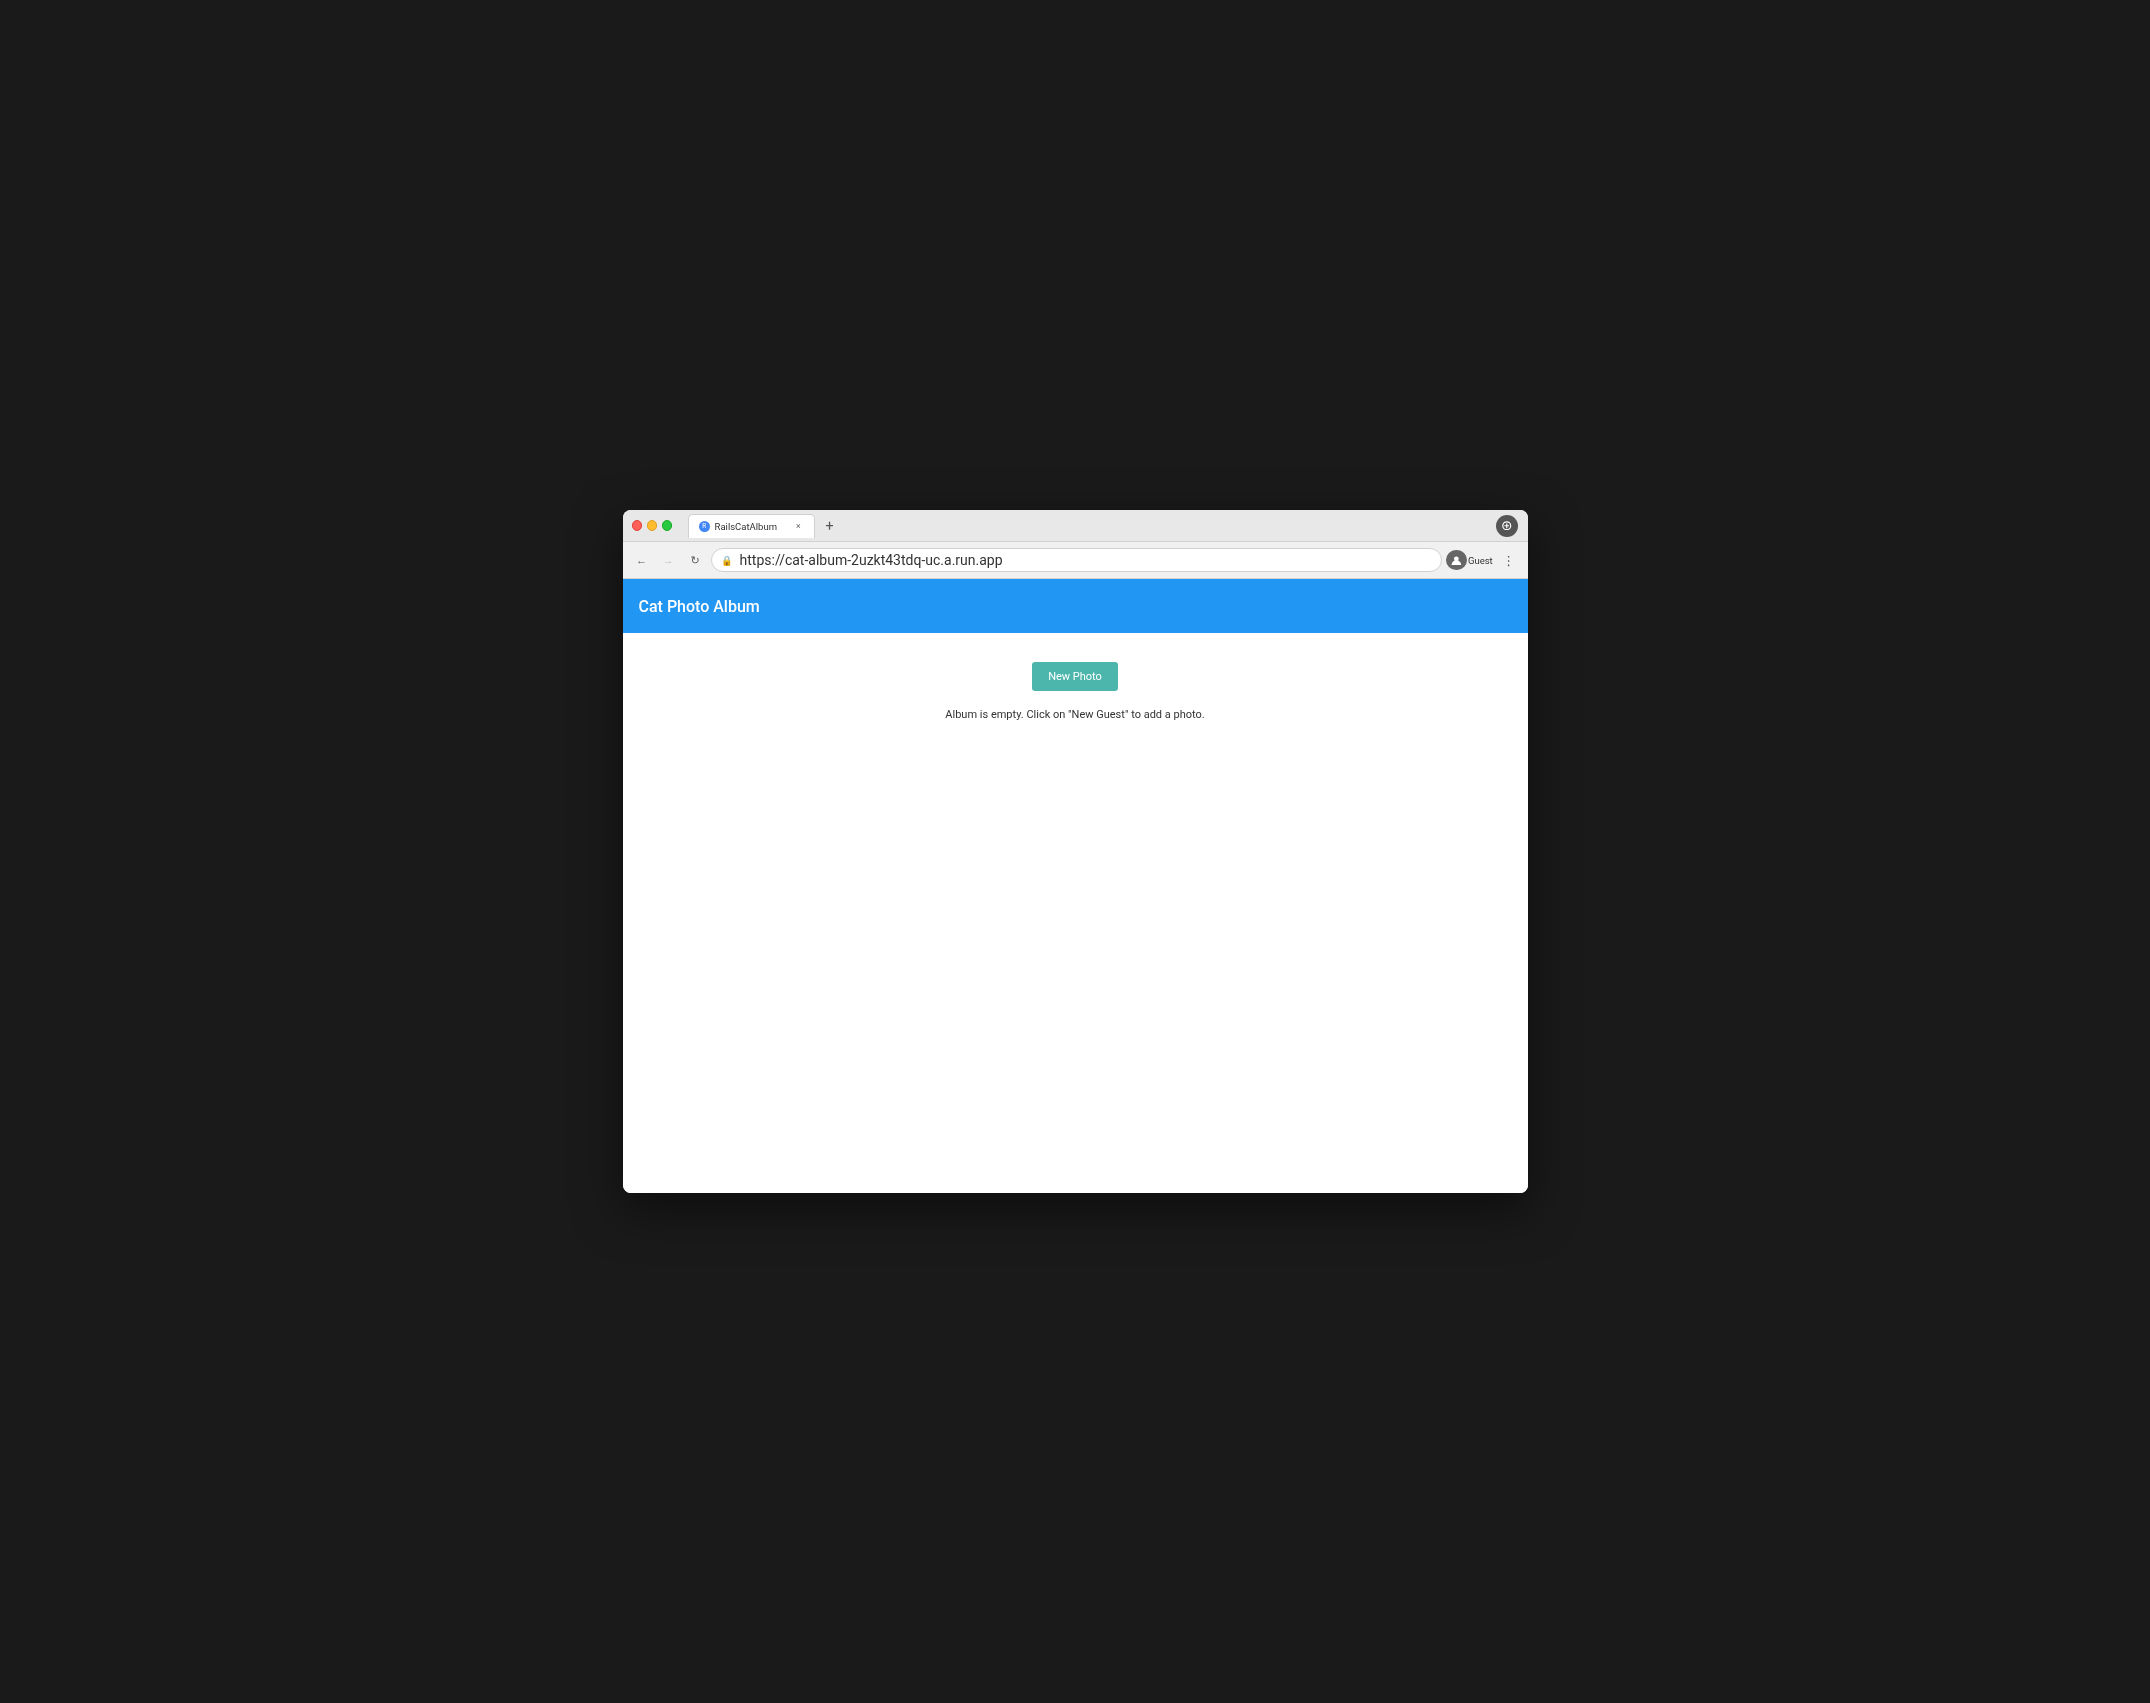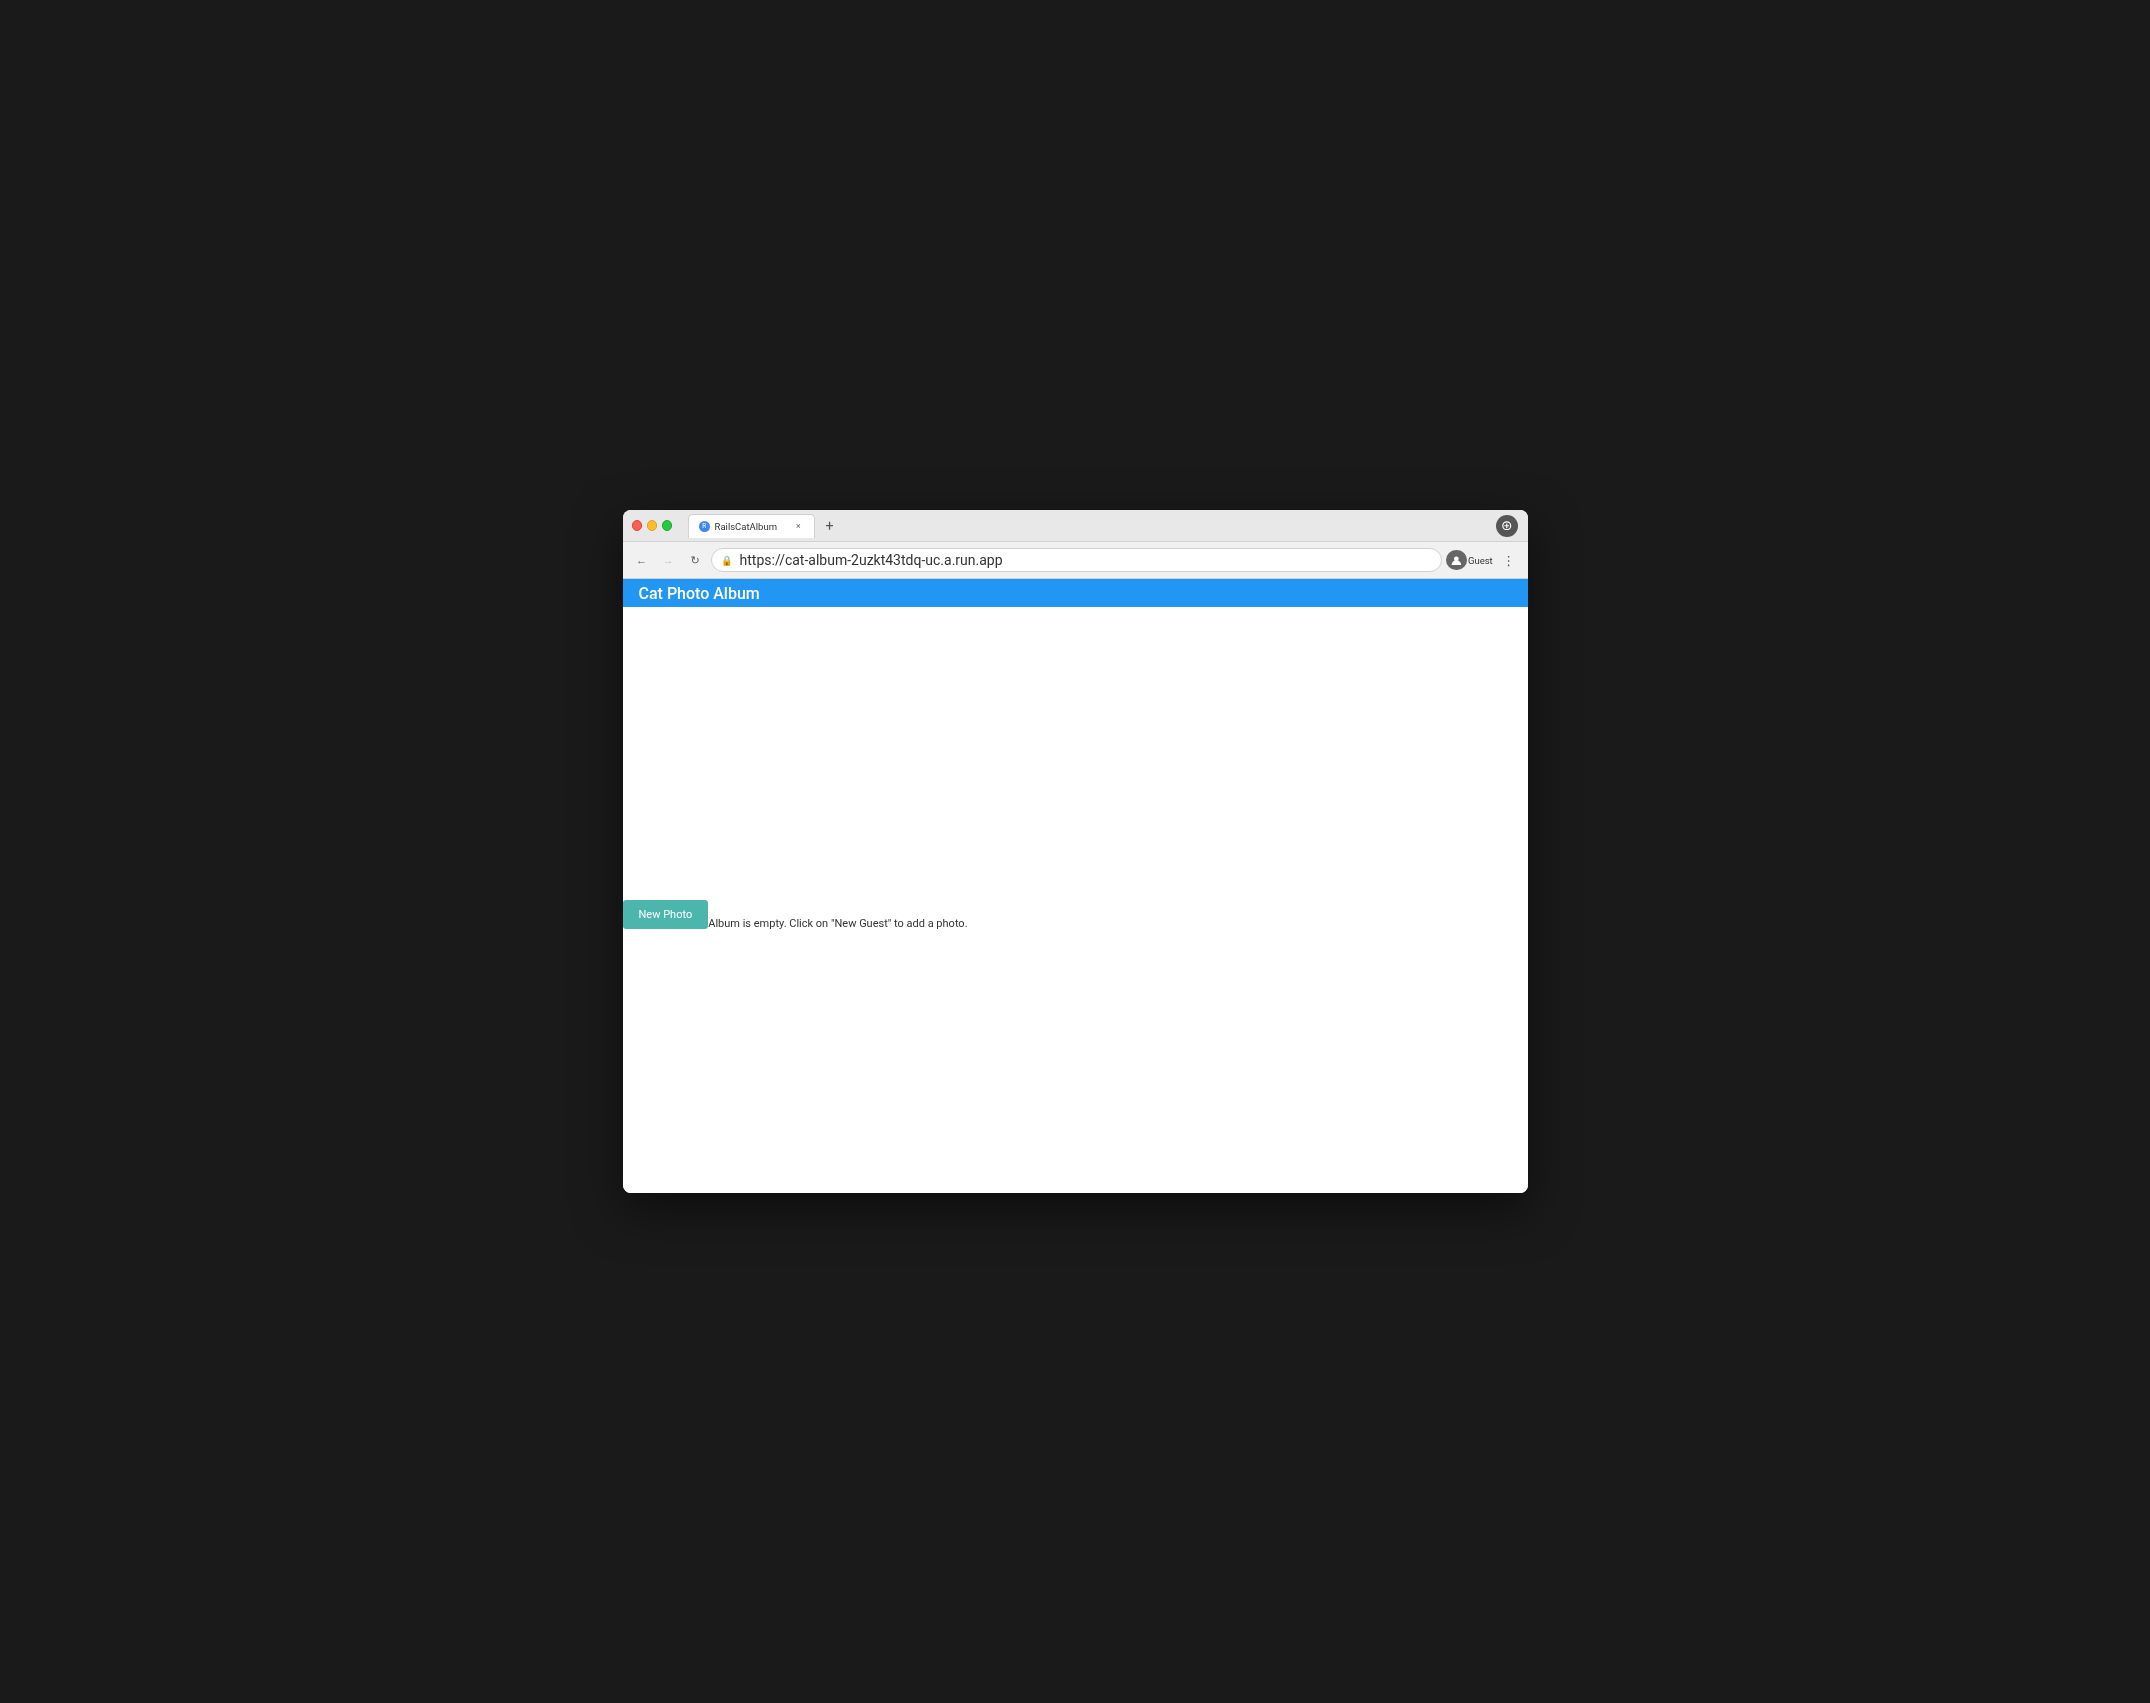--- a/index.html
+++ b/index.html
@@ -250,39 +250,39 @@
     
     .app-container {
       flex: 1;
       display: flex;
       flex-direction: column;
       overflow: hidden;
     }
 
     .app-header {
       background: #2196f3;
-      height: 28px;
+      height: 54px;
       display: flex;
       align-items: center;
       padding: 0 16px;
       flex-shrink: 0;
       text-align: center;
     }
 
     .app-title {
       color: white;
       font-size: 16px;
       font-weight: 500;
     }
 
     .app-body {
       flex: 1;
       background: #ffffff;
       display: flex;
-      flex-direction: row;
+      flex-direction: column;
       align-items: center;
       padding-top: 28.6px;
     }
 
     .new-photo-btn {
       background: #4db6ac;
       color: white;
       border: none;
       border-radius: 3.2px;
       padding: 8px 16px;

